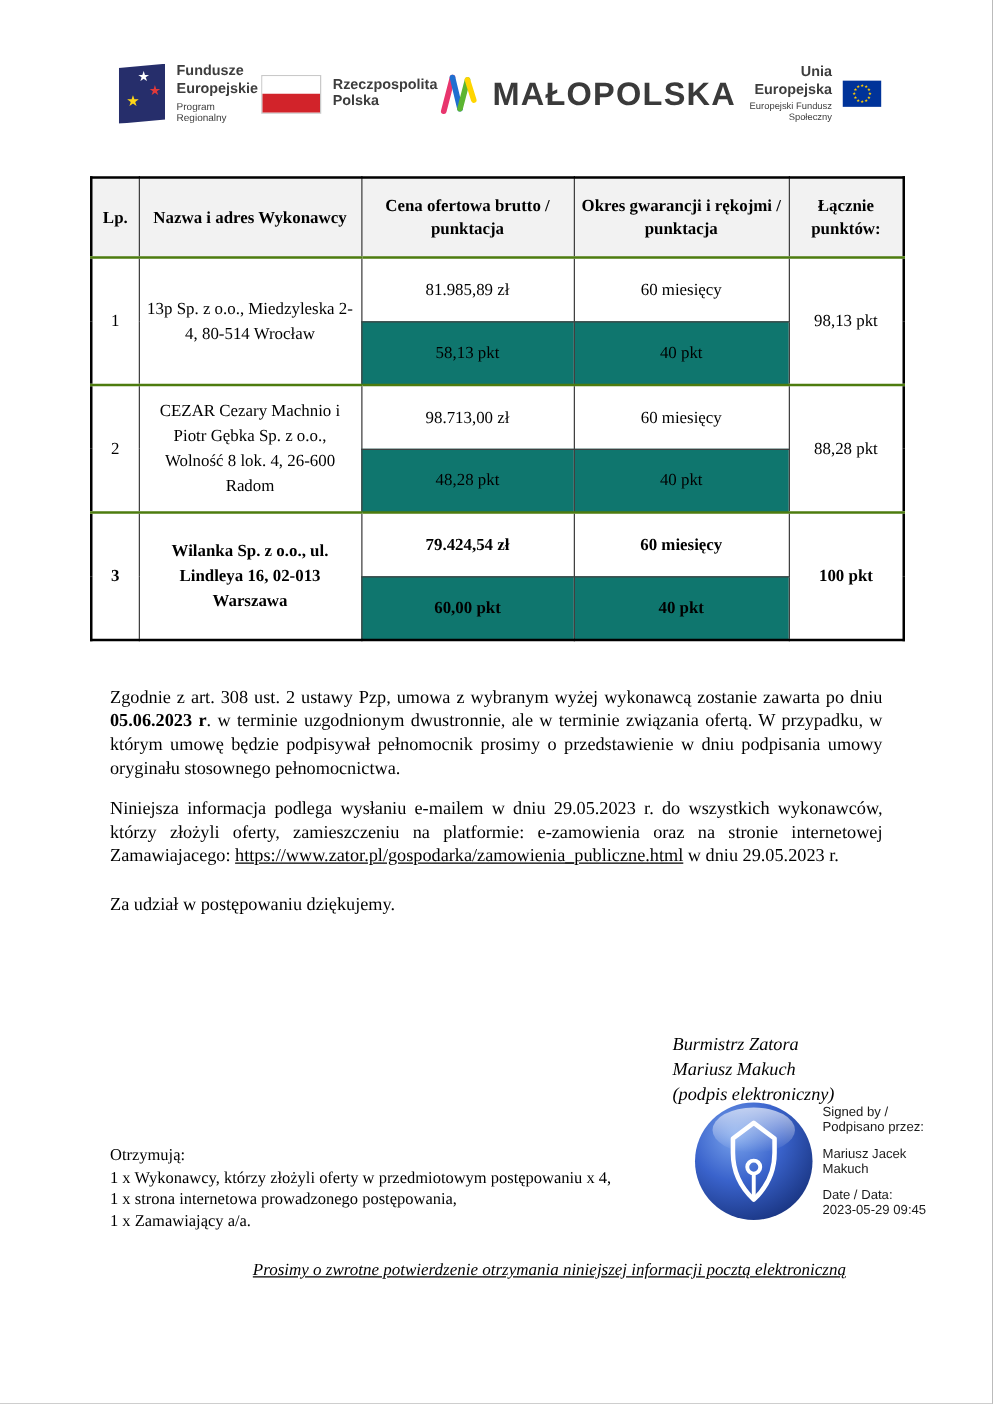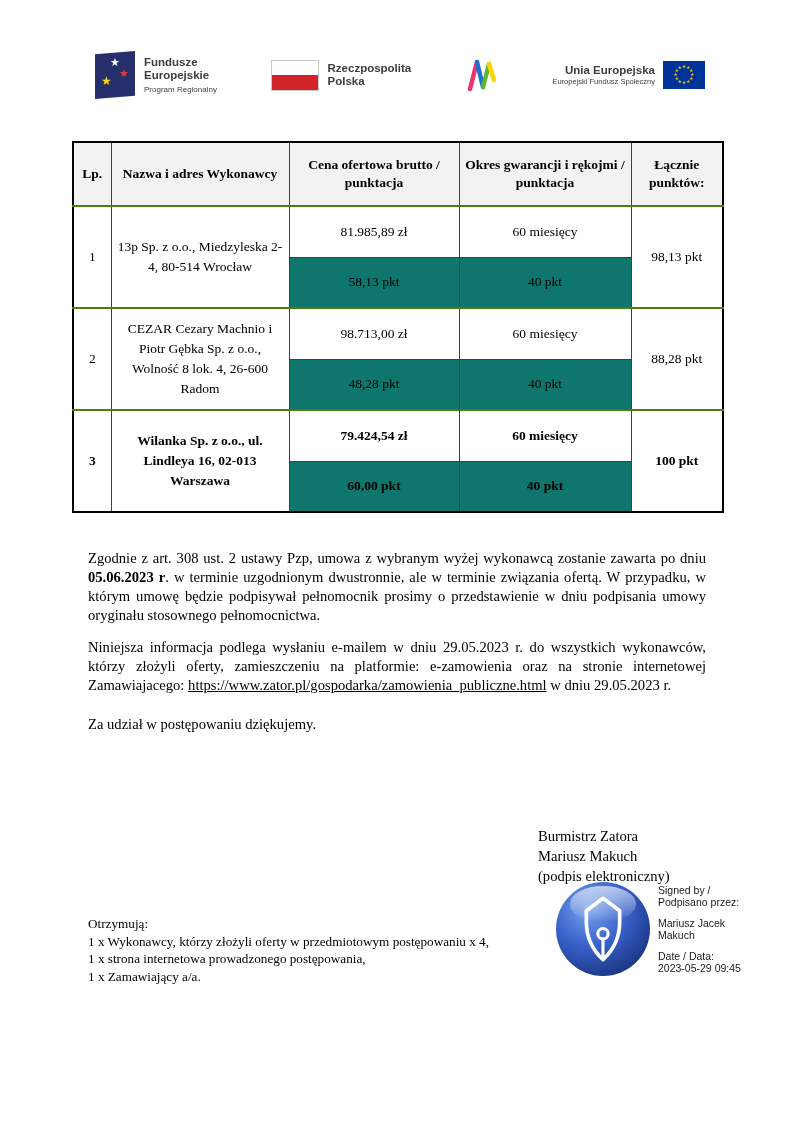--- a/index.html
+++ b/index.html
@@ -72,21 +72,21 @@
   .body-text p { margin:0; }
   .p-info { margin-top:13px !important; }
   .p-thanks { margin-top:20px !important; text-align:left; }
   .seg-bold { font-weight:bold; }
   .seg-underline { text-decoration:underline; }
   .link { text-decoration:underline; color:#000; word-break:break-all; }
 
   
   .signature {
     position:absolute; top:826px; left:538px;
-    font-size:14.6px; line-height:20px;
+    font-style:italic; font-size:14.6px; line-height:20px;
   }
 
   
   .stamp {
     position:absolute; top:882px; left:556px; width:226px;
     display:flex; align-items:center; gap:8px;
     font-family:"Liberation Sans", sans-serif;
   }
   .nib-ball {
     width:94px; height:94px; border-radius:50%; position:relative; flex:0 0 auto;
@@ -145,20 +145,21 @@
       </div>
     </div>
 
     <div class="mp-logo">
       <svg width="34" height="36" viewBox="0 0 34 36">
         <line x1="5" y1="32" x2="12" y2="5" stroke="#e8356d" stroke-width="4.5" stroke-linecap="round"></line>
         <line x1="12" y1="5" x2="18" y2="30" stroke="#1f6fd0" stroke-width="4.5" stroke-linecap="round"></line>
         <line x1="18" y1="30" x2="24" y2="7" stroke="#5cb531" stroke-width="4.5" stroke-linecap="round"></line>
         <line x1="24" y1="7" x2="29" y2="23" stroke="#ffd500" stroke-width="4.5" stroke-linecap="round"></line>
       </svg>
+      <span class="mp-word">MAŁOPOLSKA</span>
     </div>
 
     <div class="ue-logo">
       <div class="ue-text">
         <div class="l1">Unia Europejska</div>
         <div class="l2">Europejski Fundusz Społeczny</div>
       </div>
       <svg class="ue-flag" width="42" height="28" viewBox="0 0 42 28">
         <rect x="0" y="0" width="42" height="28" fill="#003399"></rect>
         <g fill="#ffcc00" font-size="4.6" text-anchor="middle">
@@ -273,14 +274,15 @@
     </div>
   </div>
 
   <div class="distribution">
     <div>Otrzymują:</div>
     <div>1 x Wykonawcy, którzy złożyli oferty w przedmiotowym postępowaniu x 4,</div>
     <div>1 x strona internetowa prowadzonego postępowania,</div>
     <div>1 x Zamawiający a/a.</div>
   </div>
 
+  <div class="footer-note">Prosimy o zwrotne potwierdzenie otrzymania niniejszej informacji pocztą elektroniczną</div>
 
 </div>
 
 </body></html>

